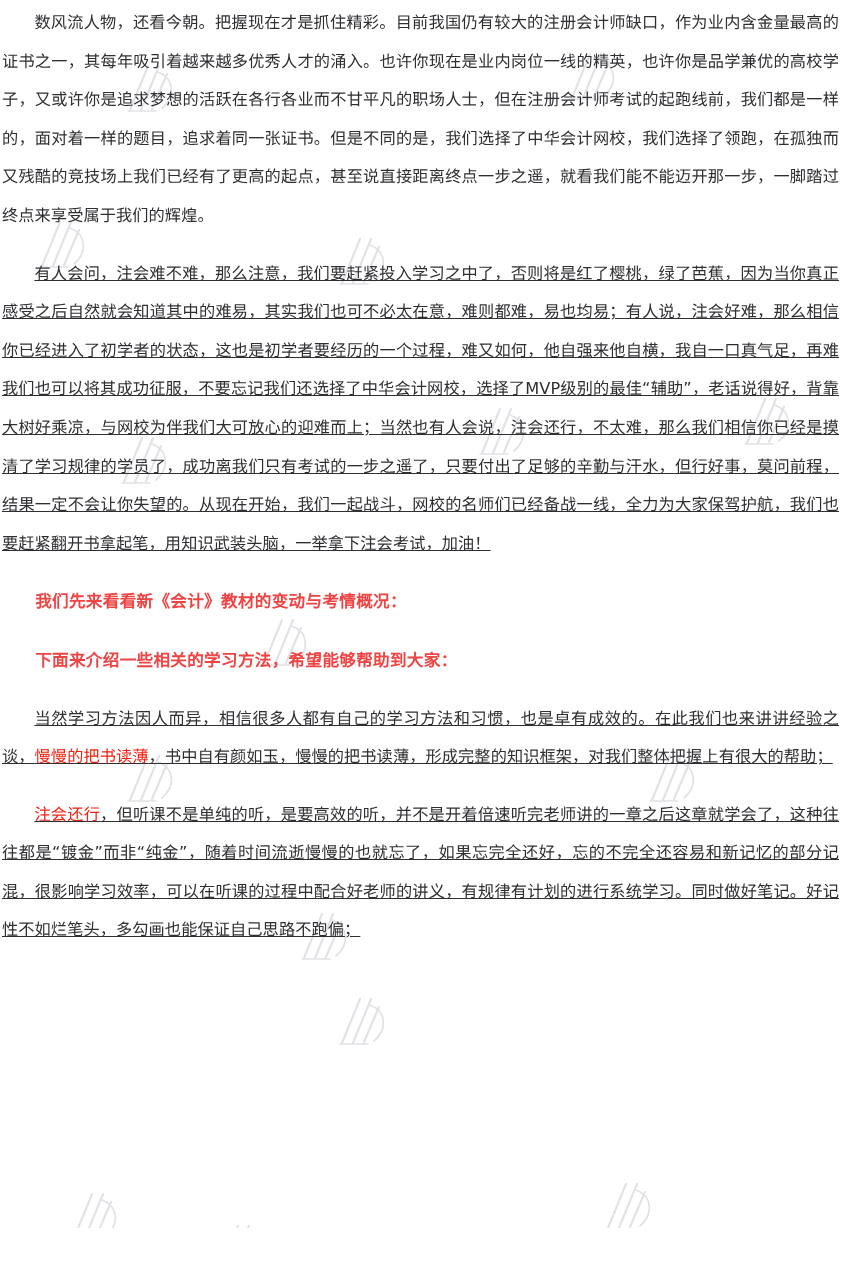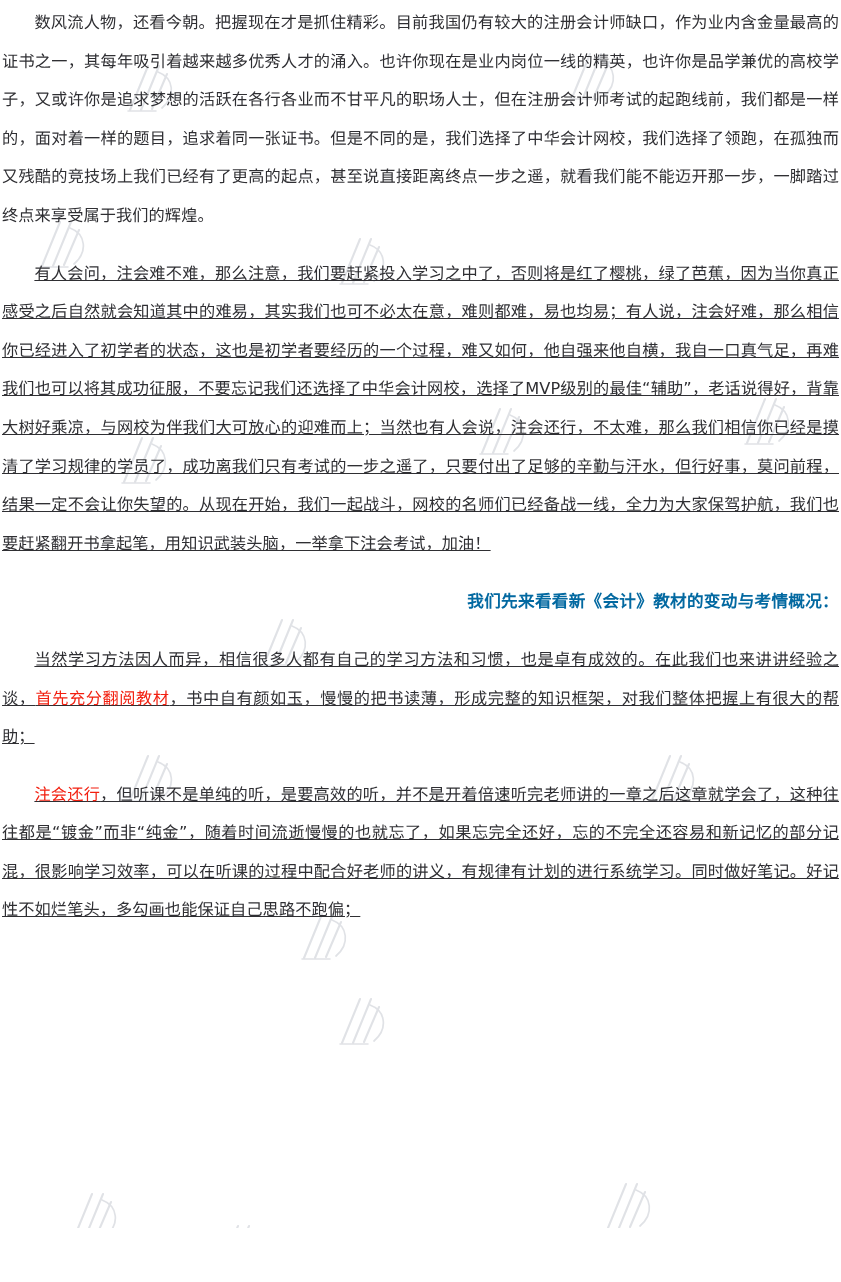--- a/index.html
+++ b/index.html
@@ -60,24 +60,23 @@
   }
 
   p.para.gap-before { margin-top: 19px; text-decoration: underline; }
 
   h3.heading {
     margin: 0;
     padding: 0;
     font-size: 16.6px;
     line-height: 38.6px;
     font-weight: bold;
-    color: #0369a1;
+    color: #ef4444;
     text-indent: 2em;
     letter-spacing: 0.3px;
-    text-align: right;
   }
   h3.heading.gap-before { margin-top: 20px; }
 
   .red {
     color: #f21f0f;
   }
 </style>
 </head>
 <body>
 
@@ -259,17 +258,18 @@
           <path d="M40 20 C56 26, 58 44, 44 56" fill="none" stroke="#9aa0ad" stroke-width="1.7" stroke-linecap="round"></path>
           <path d="M10 59 L38 59" stroke="#9aa0ad" stroke-width="1.5" stroke-linecap="round"></path>
         </svg>
       </div>
     </div>
 
   <div id="content">
       <p class="para"><span>数风流人物，还看今朝。把握现在才是抓住精彩。目前我国仍有较大的注册会计师缺口，作为业内含金量最高的证书之一，其每年吸引着越来越多优秀人才的涌入。也许你现在是业内岗位一线的精英，也许你是品学兼优的高校学子，又或许你是追求梦想的活跃在各行各业而不甘平凡的职场人士，但在注册会计师考试的起跑线前，我们都是一样的，面对着一样的题目，追求着同一张证书。但是不同的是，我们选择了中华会计网校，我们选择了领跑，在孤独而又残酷的竞技场上我们已经有了更高的起点，甚至说直接距离终点一步之遥，就看我们能不能迈开那一步，一脚踏过终点来享受属于我们的辉煌。</span></p>
       <p class="para gap-before"><span>有人会问，注会难不难，那么注意，我们要赶紧投入学习之中了，否则将是红了樱桃，绿了芭蕉，因为当你真正感受之后自然就会知道其中的难易，其实我们也可不必太在意，难则都难，易也均易；有人说，注会好难，那么相信你已经进入了初学者的状态，这也是初学者要经历的一个过程，难又如何，他自强来他自横，我自一口真气足，再难我们也可以将其成功征服，不要忘记我们还选择了中华会计网校，选择了MVP级别的最佳“辅助”，老话说得好，背靠大树好乘凉，与网校为伴我们大可放心的迎难而上；当然也有人会说，注会还行，不太难，那么我们相信你已经是摸清了学习规律的学员了，成功离我们只有考试的一步之遥了，只要付出了足够的辛勤与汗水，但行好事，莫问前程，结果一定不会让你失望的。从现在开始，我们一起战斗，网校的名师们已经备战一线，全力为大家保驾护航，我们也要赶紧翻开书拿起笔，用知识武装头脑，一举拿下注会考试，加油！</span></p>
       <h3 class="heading gap-before">我们先来看看新《会计》教材的变动与考情概况：</h3>
-      <p class="para gap-before"><span>当然学习方法因人而异，相信很多人都有自己的学习方法和习惯，也是卓有成效的。在此我们也来讲讲经验之谈，</span><span class="red">首先充分翻阅教材</span><span>，书中自有颜如玉，慢慢的把书读薄，形成完整的知识框架，对我们整体把握上有很大的帮助；</span></p>
+      <h3 class="heading gap-before">下面来介绍一些相关的学习方法，希望能够帮助到大家：</h3>
+      <p class="para gap-before"><span>当然学习方法因人而异，相信很多人都有自己的学习方法和习惯，也是卓有成效的。在此我们也来讲讲经验之谈，</span><span class="red">慢慢的把书读薄</span><span>，书中自有颜如玉，慢慢的把书读薄，形成完整的知识框架，对我们整体把握上有很大的帮助；</span></p>
       <p class="para gap-before"><span class="red">注会还行</span><span>，但听课不是单纯的听，是要高效的听，并不是开着倍速听完老师讲的一章之后这章就学会了，这种往往都是“镀金”而非“纯金”，随着时间流逝慢慢的也就忘了，如果忘完全还好，忘的不完全还容易和新记忆的部分记混，很影响学习效率，可以在听课的过程中配合好老师的讲义，有规律有计划的进行系统学习。同时做好笔记。好记性不如烂笔头，多勾画也能保证自己思路不跑偏；</span></p>
     </div>
 
 </div>
 
 </body></html>

